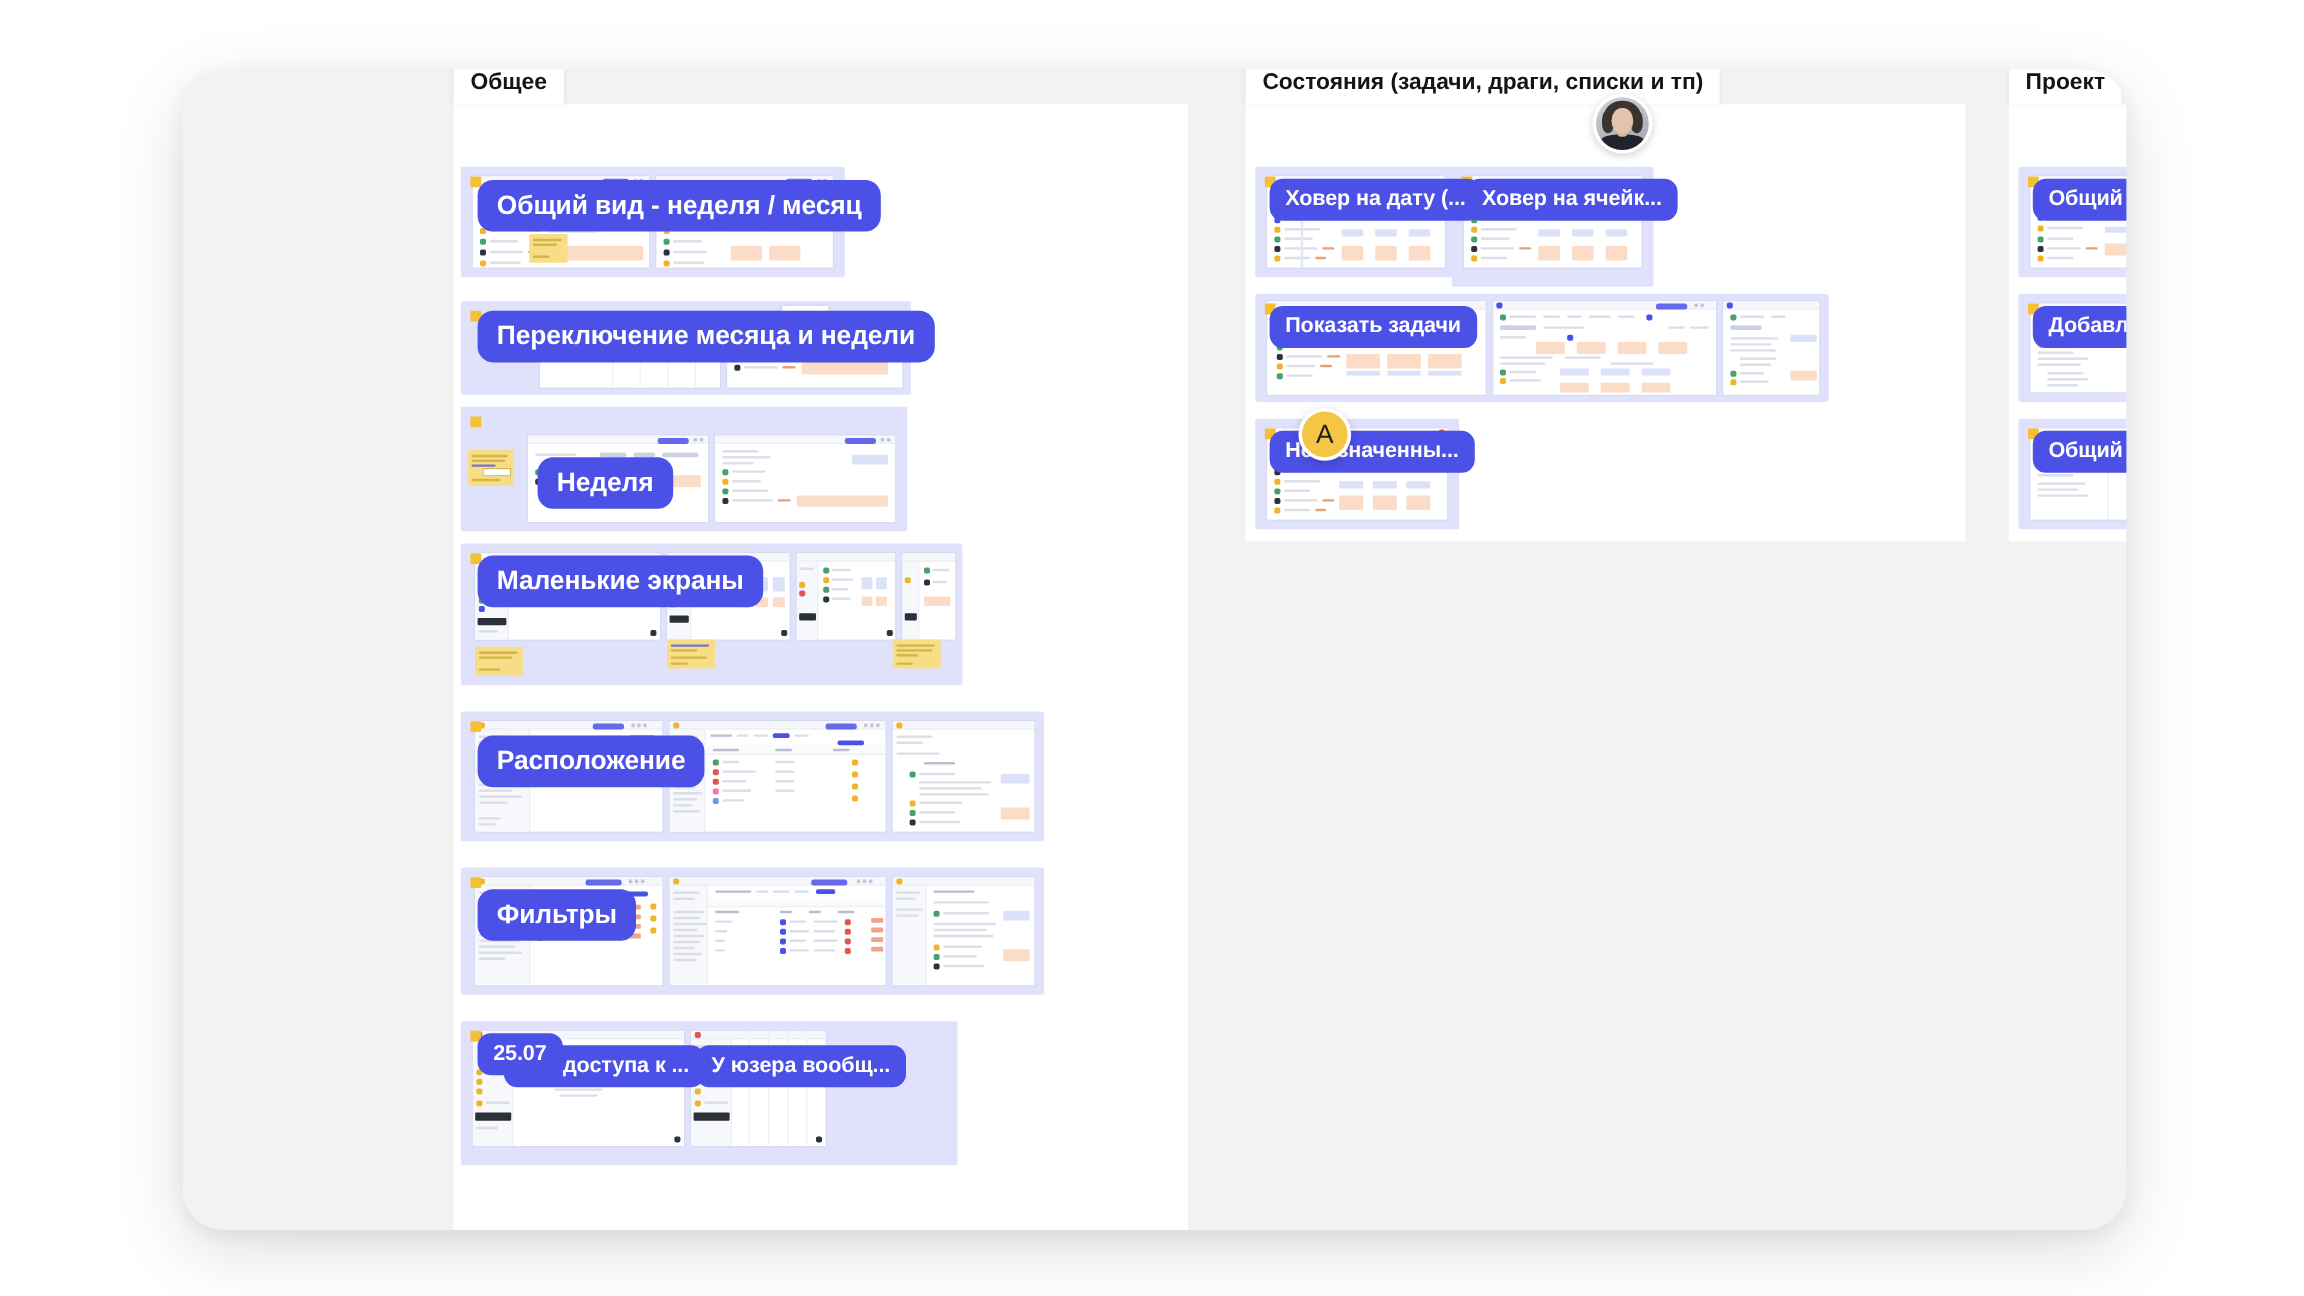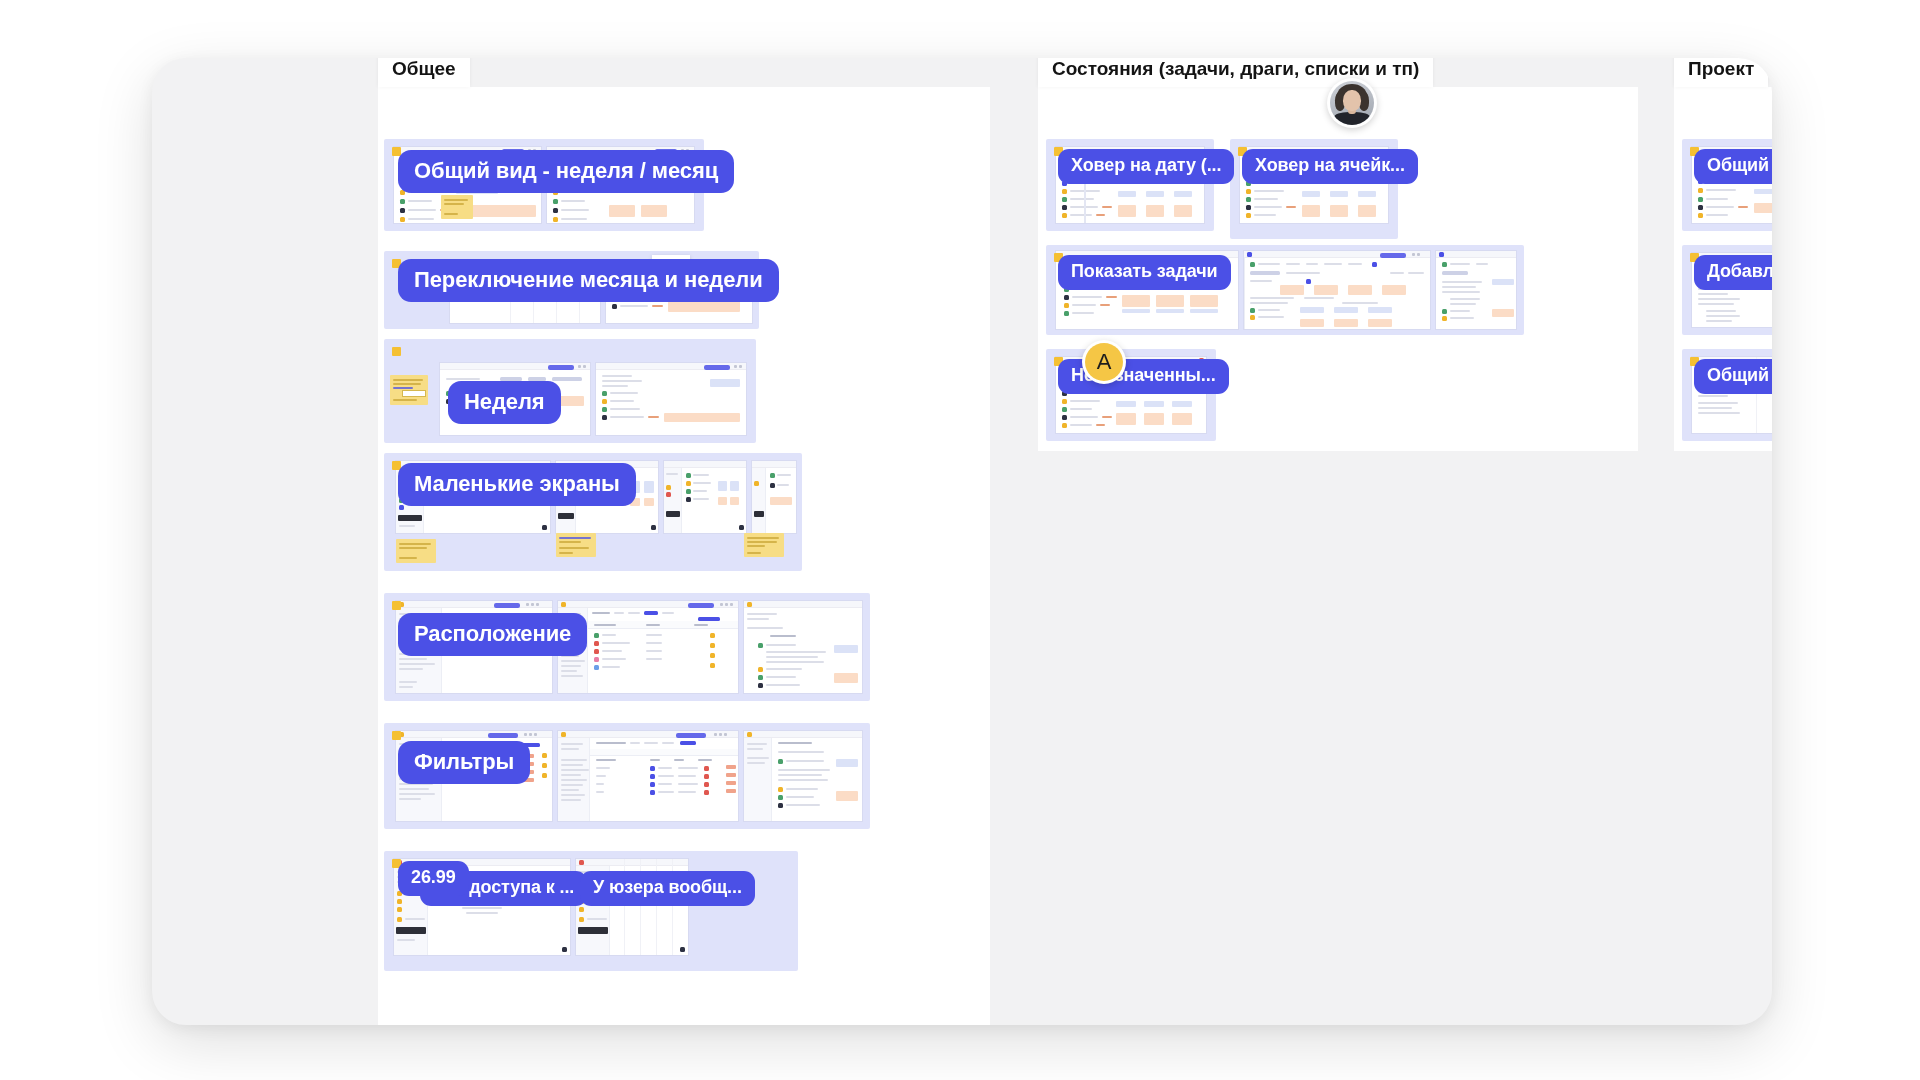--- a/index.html
+++ b/index.html
@@ -693,21 +693,21 @@
           <div class="tb-line" style="left:11px; top:59px; width:20px;"></div>
           <div class="tb-dark" style="left:2px; top:68px; width:30px; height:7px;"></div>
           <div class="tb-col" style="left:48px;"></div>
               <div class="tb-col" style="left:64px;"></div>
           <div class="tb-col" style="left:80px;"></div>
               <div class="tb-col" style="left:96px;"></div>
           <div class="tb-sq" style="left:104px; top:88px; background:#2d3142;"></div>
         </div>
         <div class="frame-label sm" style="left:36px; top:20px;">Нет доступа к ...</div>
         <div class="frame-label sm" style="left:196px; top:20px;">У юзера вообщ...</div>
-        <div class="frame-label sm" style="left:14px; top:10px;">26.99</div>
+        <div class="frame-label sm" style="left:14px; top:10px;">25.07</div>
       </div>
 
     </div>
   </div>
 
   <div class="section" style="left:886px; top:29px; width:600px; height:364px;">
     <div class="section-tab">Состояния (задачи, драги, списки и тп)</div>
     <div class="section-body">
 
       <div class="frame" style="left:8px; top:52px; width:168px; height:92px;">
@@ -737,21 +737,21 @@
           <div class="tb-row-bl" style="left:90px; top:44px; width:18px; height:6px;"></div>
           <div class="tb-row-bl" style="left:118px; top:44px; width:18px; height:6px;"></div>
           <div class="tb-row-or" style="left:62px; top:58px; width:18px; height:12px;"></div>
           <div class="tb-row-or" style="left:90px; top:58px; width:18px; height:12px;"></div>
           <div class="tb-row-or" style="left:118px; top:58px; width:18px; height:12px;"></div>
           <div style="position:absolute; left:28px; top:7px; bottom:0; width:2px; background:#e3e6f3;"></div>
         </div>
         <div class="frame-label sm" style="left:12px; top:10px;">Ховер на дату (...</div>
       </div>
 
-      <div class="frame" style="left:192px; top:52px; width:168px; height:100px;">
+      <div class="frame" style="left:172px; top:52px; width:168px; height:100px;">
         <div class="frame-badge"></div>
         <div class="thumb shadow" style="left:10px; top:8px; width:148px; height:76px;">
           <div class="tb-top"></div>
           <div class="tb-line" style="left:6px; top:13px; width:48px;"></div>
           <div class="tb-line" style="left:6px; top:18px; width:54px;"></div>
           <div class="tb-line" style="left:6px; top:23px; width:38px;"></div>
           <div class="tb-chip" style="left:80px; top:13px; width:20px;"></div>
           <div class="tb-line" style="left:104px; top:20px; width:38px;"></div>
           <div class="tb-line" style="left:108px; top:25px; width:30px;"></div>
           <div class="tb-line dk" style="left:6px; top:29px; width:136px; height:1px;"></div>

